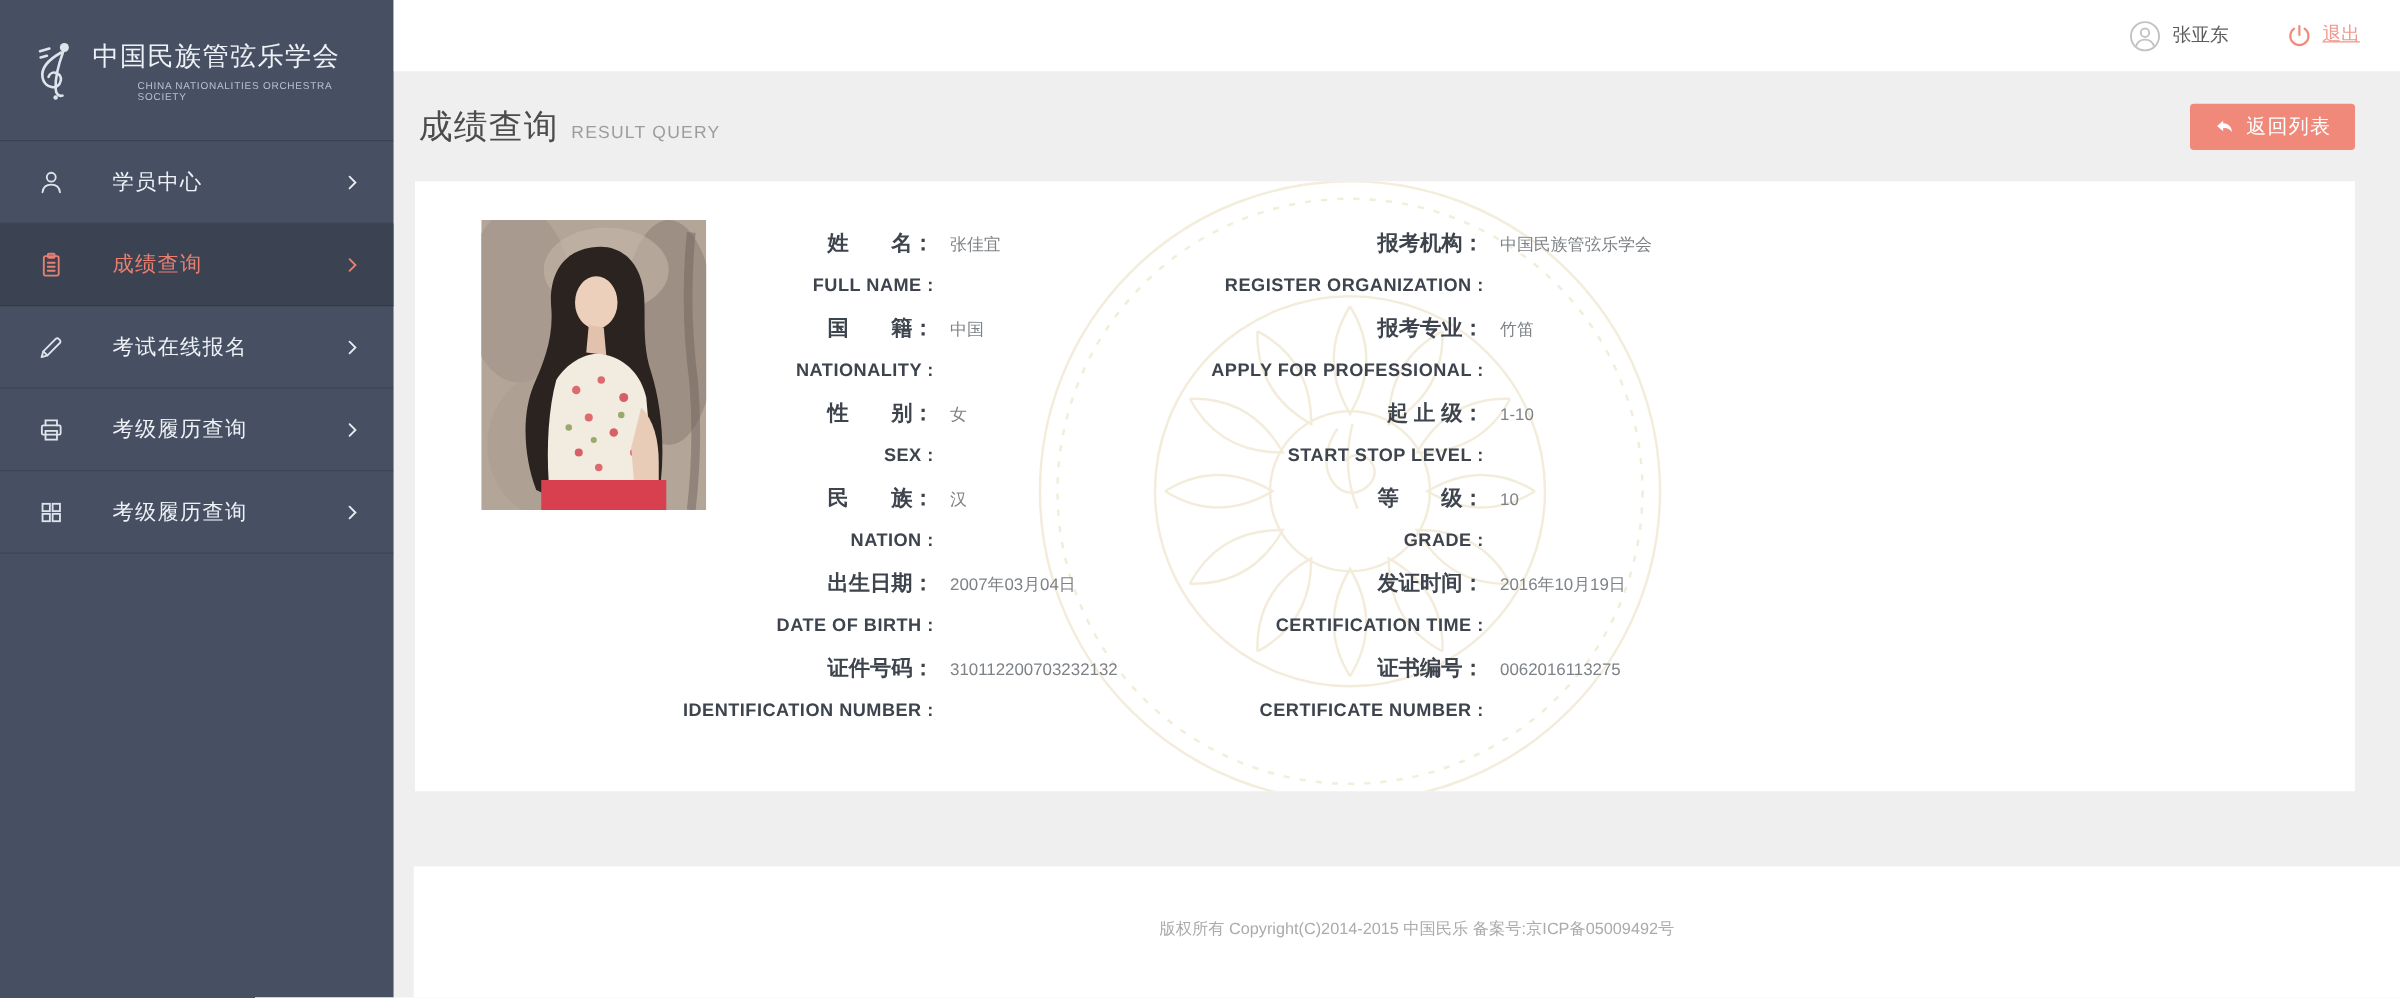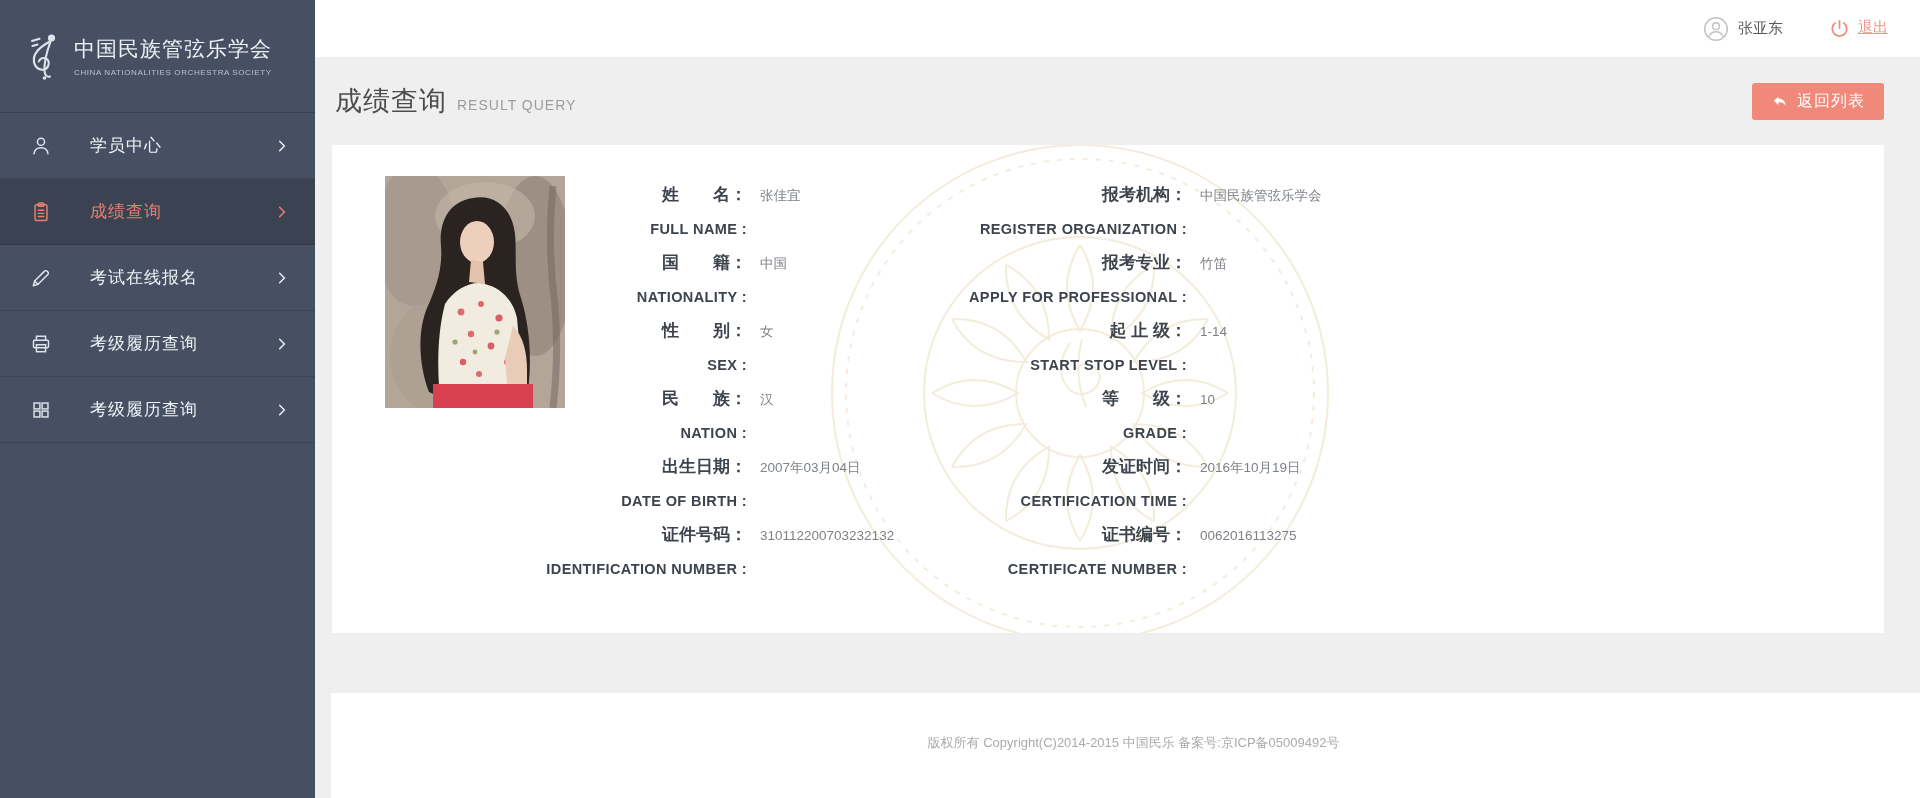--- a/index.html
+++ b/index.html
@@ -6,21 +6,21 @@
   html,body { width:1920px; height:798px; overflow:hidden;
     font-family:"Liberation Sans","DejaVu Sans",sans-serif; background:#fff; }
   .app { position:relative; width:1920px; height:798px; }
 
   
   .sidebar { position:absolute; left:0; top:0; width:315px; height:798px; background:#475063; }
   .brand { display:flex; align-items:center; height:112px; padding:0 18px 0 20px; }
   .brand svg { flex:0 0 auto; }
   .brand-text { margin-left:10px; }
   .brand-title { color:#eef1f6; font-size:21px; letter-spacing:1px; font-weight:400; }
-  .brand-sub { color:#b9c1cf; font-size:8px; letter-spacing:0.6px; margin-top:5px; }
+  .brand-sub { color:#b9c1cf; font-size:8px; letter-spacing:0.6px; margin-top:5px;margin-left:36px; }
   .menu { border-top:1px solid rgba(0,0,0,0.18); }
   .menu-item { position:relative; display:flex; align-items:center; height:66px; padding:0 26px 0 30px;
     color:#eef1f6; cursor:pointer; border-bottom:1px solid rgba(0,0,0,0.14); }
   .menu-item .mi-icon { width:22px; height:22px; color:#dfe4ec; }
   .menu-item .mi-label { margin-left:38px; font-size:17px; letter-spacing:1px; }
   .menu-item .mi-chev { margin-left:auto; width:14px; height:14px; color:#e8ebf1; }
   .menu-item.active { background:#3b4353; color:#e97f70; }
   .menu-item.active .mi-icon, .menu-item.active .mi-chev { color:#e97f70; }
 
   
@@ -305,21 +305,21 @@
             <span class="zh-label">报考专业：</span>
             <span class="en-label">APPLY FOR PROFESSIONAL :</span>
           </div>
           <div class="value-box">竹笛</div>
         </div>
         <div class="field">
           <div class="label-box">
             <span class="zh-label">起 止 级：</span>
             <span class="en-label">START STOP LEVEL :</span>
           </div>
-          <div class="value-box">1-14</div>
+          <div class="value-box">1-10</div>
         </div>
         <div class="field">
           <div class="label-box">
             <span class="zh-label">等　　级：</span>
             <span class="en-label">GRADE :</span>
           </div>
           <div class="value-box">10</div>
         </div>
         <div class="field">
           <div class="label-box">

